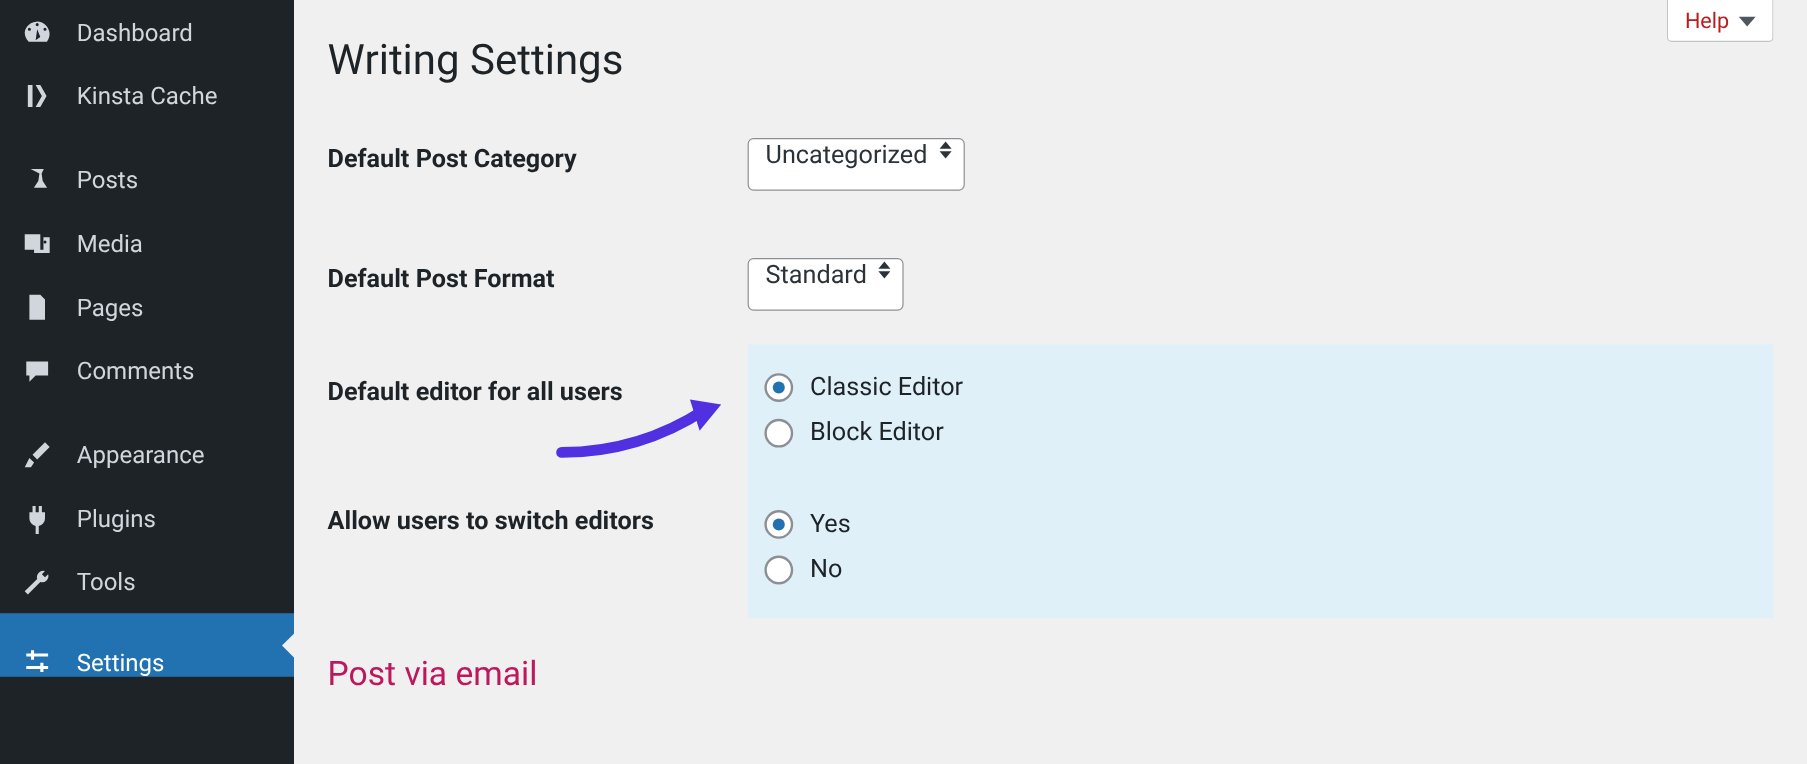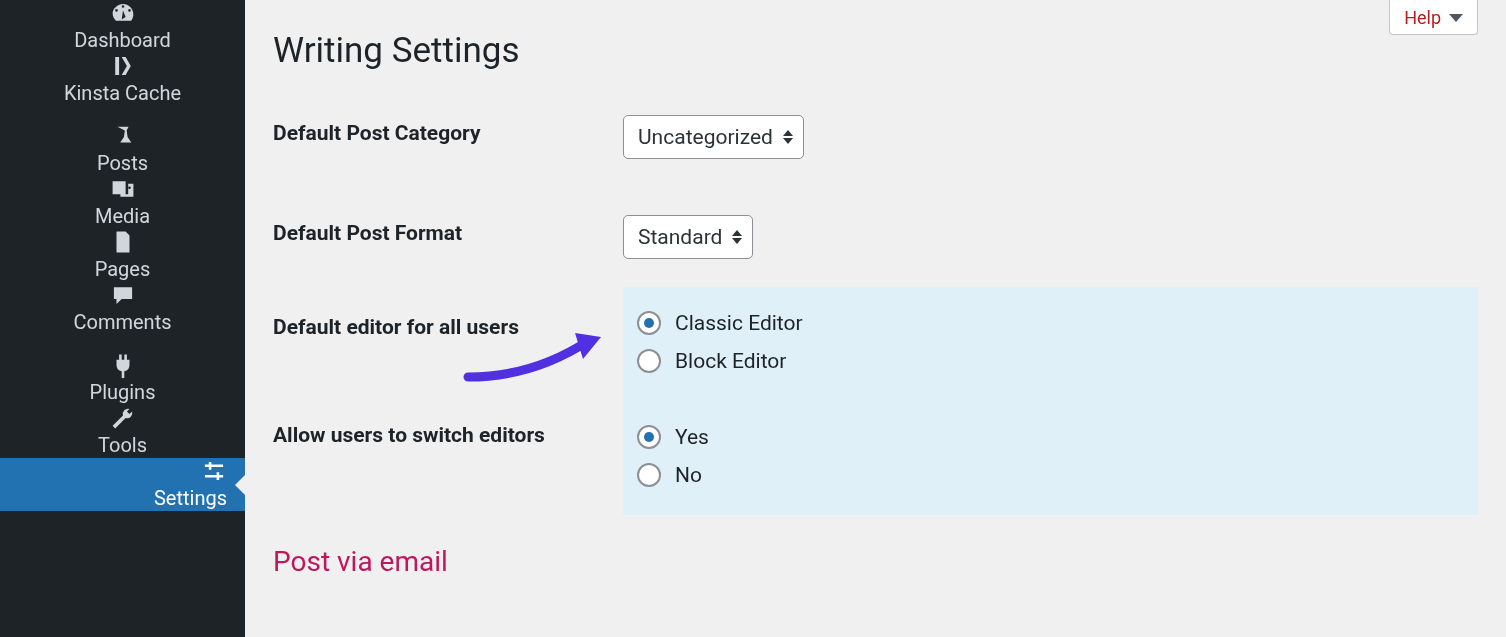--- a/index.html
+++ b/index.html
@@ -18,28 +18,27 @@
   .sidebar {
     width: 245px;
     background: #1d2327;
     color: #f0f0f1;
     display: flex;
     flex-direction: column;
   }
   .sidebar-item {
     display: flex;
     align-items: center;
-    gap: 2px;
+    gap: 20px;
     padding: 0 18px;
     height: 53px;
     font-size: 20px;
     cursor: pointer;
     color: rgba(240,246,252,.85);
     position: relative;
-    flex-direction: column;
   }
   .sidebar-item.active {
     background: #2271b1;
     color: #fff;
     align-items: flex-end;
   }
   .sidebar-item.active::after {
     content: "";
     position: absolute;
     right: -1px;
@@ -105,21 +104,21 @@
     font-weight: 700;
     color: #1d2327;
     padding-top: 6px;
     margin-left: 38px;
   }
   .row-sep td, .row-sep th { height: 28px; }
 
   
   .wp-select {
     display: inline-flex;
-    align-items: center;
+    align-items: flex-start;
     background: #fff;
     border: 1px solid #8c8f94;
     border-radius: 5px;
     padding: 2px 10px 2px 14px;
     font-size: 21px;
     color: #2c3338;
     height: 44px;
     cursor: pointer;
     gap: 10px;
   }
@@ -234,20 +233,28 @@
     <span class="sidebar-icon">
       <svg viewBox="0 0 20 20">
           <path d="M3 4h14v9H9l-4 4v-4H3z"></path>
         </svg>
     </span>
     <span>Comments</span>
   </div>
 
   <div class="sidebar-gap"></div>
 
+  <div class="sidebar-item">
+    <span class="sidebar-icon">
+      <svg viewBox="0 0 20 20">
+          <path d="M15 2l3 3-8 8-3-3zM5 12l3 3-2 3-4 0z"></path>
+        </svg>
+    </span>
+    <span>Appearance</span>
+  </div>
 
   <div class="sidebar-item">
     <span class="sidebar-icon">
       <svg viewBox="0 0 20 20">
           <path d="M7 2v4H5v4a5 5 0 0 0 4 4.9V20h2v-5.1A5 5 0 0 0 15 10V6h-2V2h-2v4H9V2z"></path>
         </svg>
     </span>
     <span>Plugins</span>
   </div>
 

